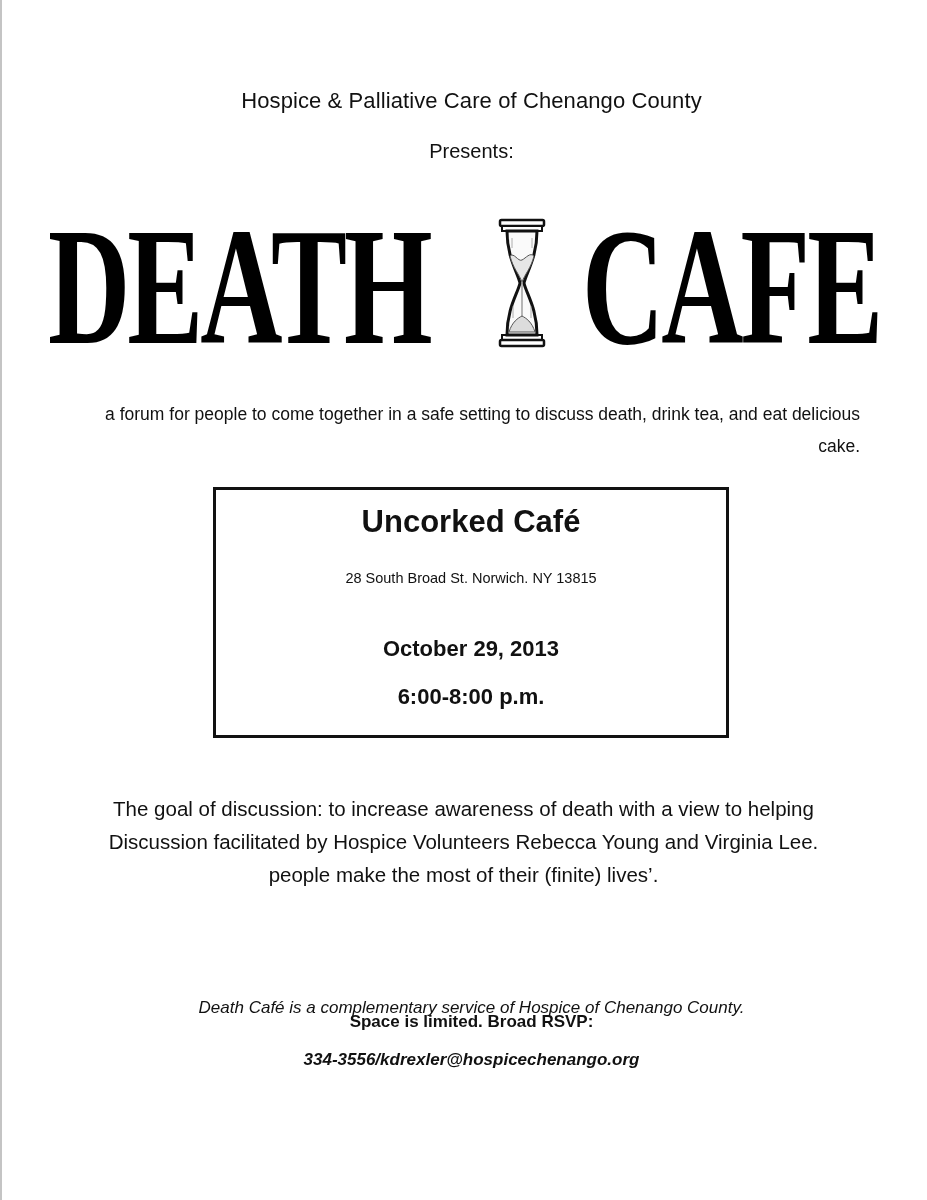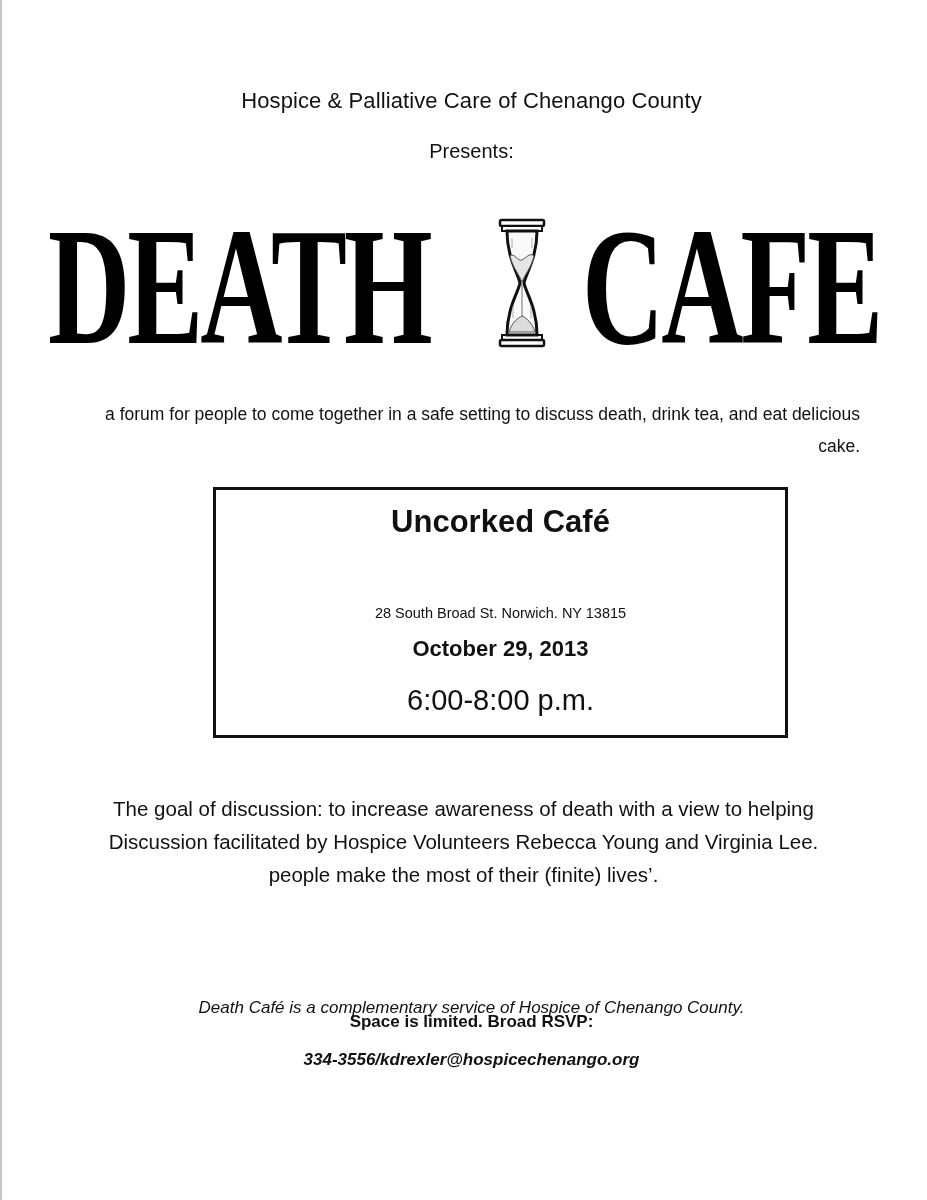--- a/index.html
+++ b/index.html
@@ -37,28 +37,28 @@
       position: absolute; left: 450px; top: 22px; width: 48px; height: 130px;
     }
 
     .tagline {
       position: absolute; left: 70px; width: 790px; top: 398px;
       text-align: right; font-size: 17.5px; line-height: 32px;
     }
 
     
     .event-box {
-      position: absolute; left: 213px; top: 487px; width: 575px; height: 251px;
+      position: absolute; left: 213px; top: 487px; width: 516px; height: 251px;
       border: 3px solid #111;
       text-align: center;
     }
     .venue-name { position: absolute; left: 0; width: 100%; top: 14px; font-size: 31px; font-weight: bold; }
-    .venue-address { position: absolute; left: 0; width: 100%; top: 80px; font-size: 14.5px; margin-top: 35px; }
+    .venue-address { position: absolute; left: 0; width: 100%; top: 80px; font-size: 14.5px; }
     .event-date { position: absolute; left: 0; width: 100%; top: 146px; font-size: 22px; font-weight: bold; }
-    .event-time { position: absolute; left: 0; width: 100%; top: 194px; font-size: 29px; font-weight: normal; }
+    .event-time { position: absolute; left: 0; width: 100%; top: 194px; font-size: 22px; font-weight: bold; }
 
     .discussion {
       position: absolute; left: 60px; width: 807px; top: 792px;
       text-align: center; font-size: 20.5px; line-height: 33px;
     }
     .discussion span { display: block; white-space: nowrap; }
 
     .service-note { top: 970px; font-size: 17px; font-style: italic; margin-top: 28px; }
     .rsvp-label { top: 1012px; font-size: 17px; font-weight: bold; }
     .rsvp-contact { top: 1050px; font-size: 17px; font-weight: bold; font-style: italic; }

